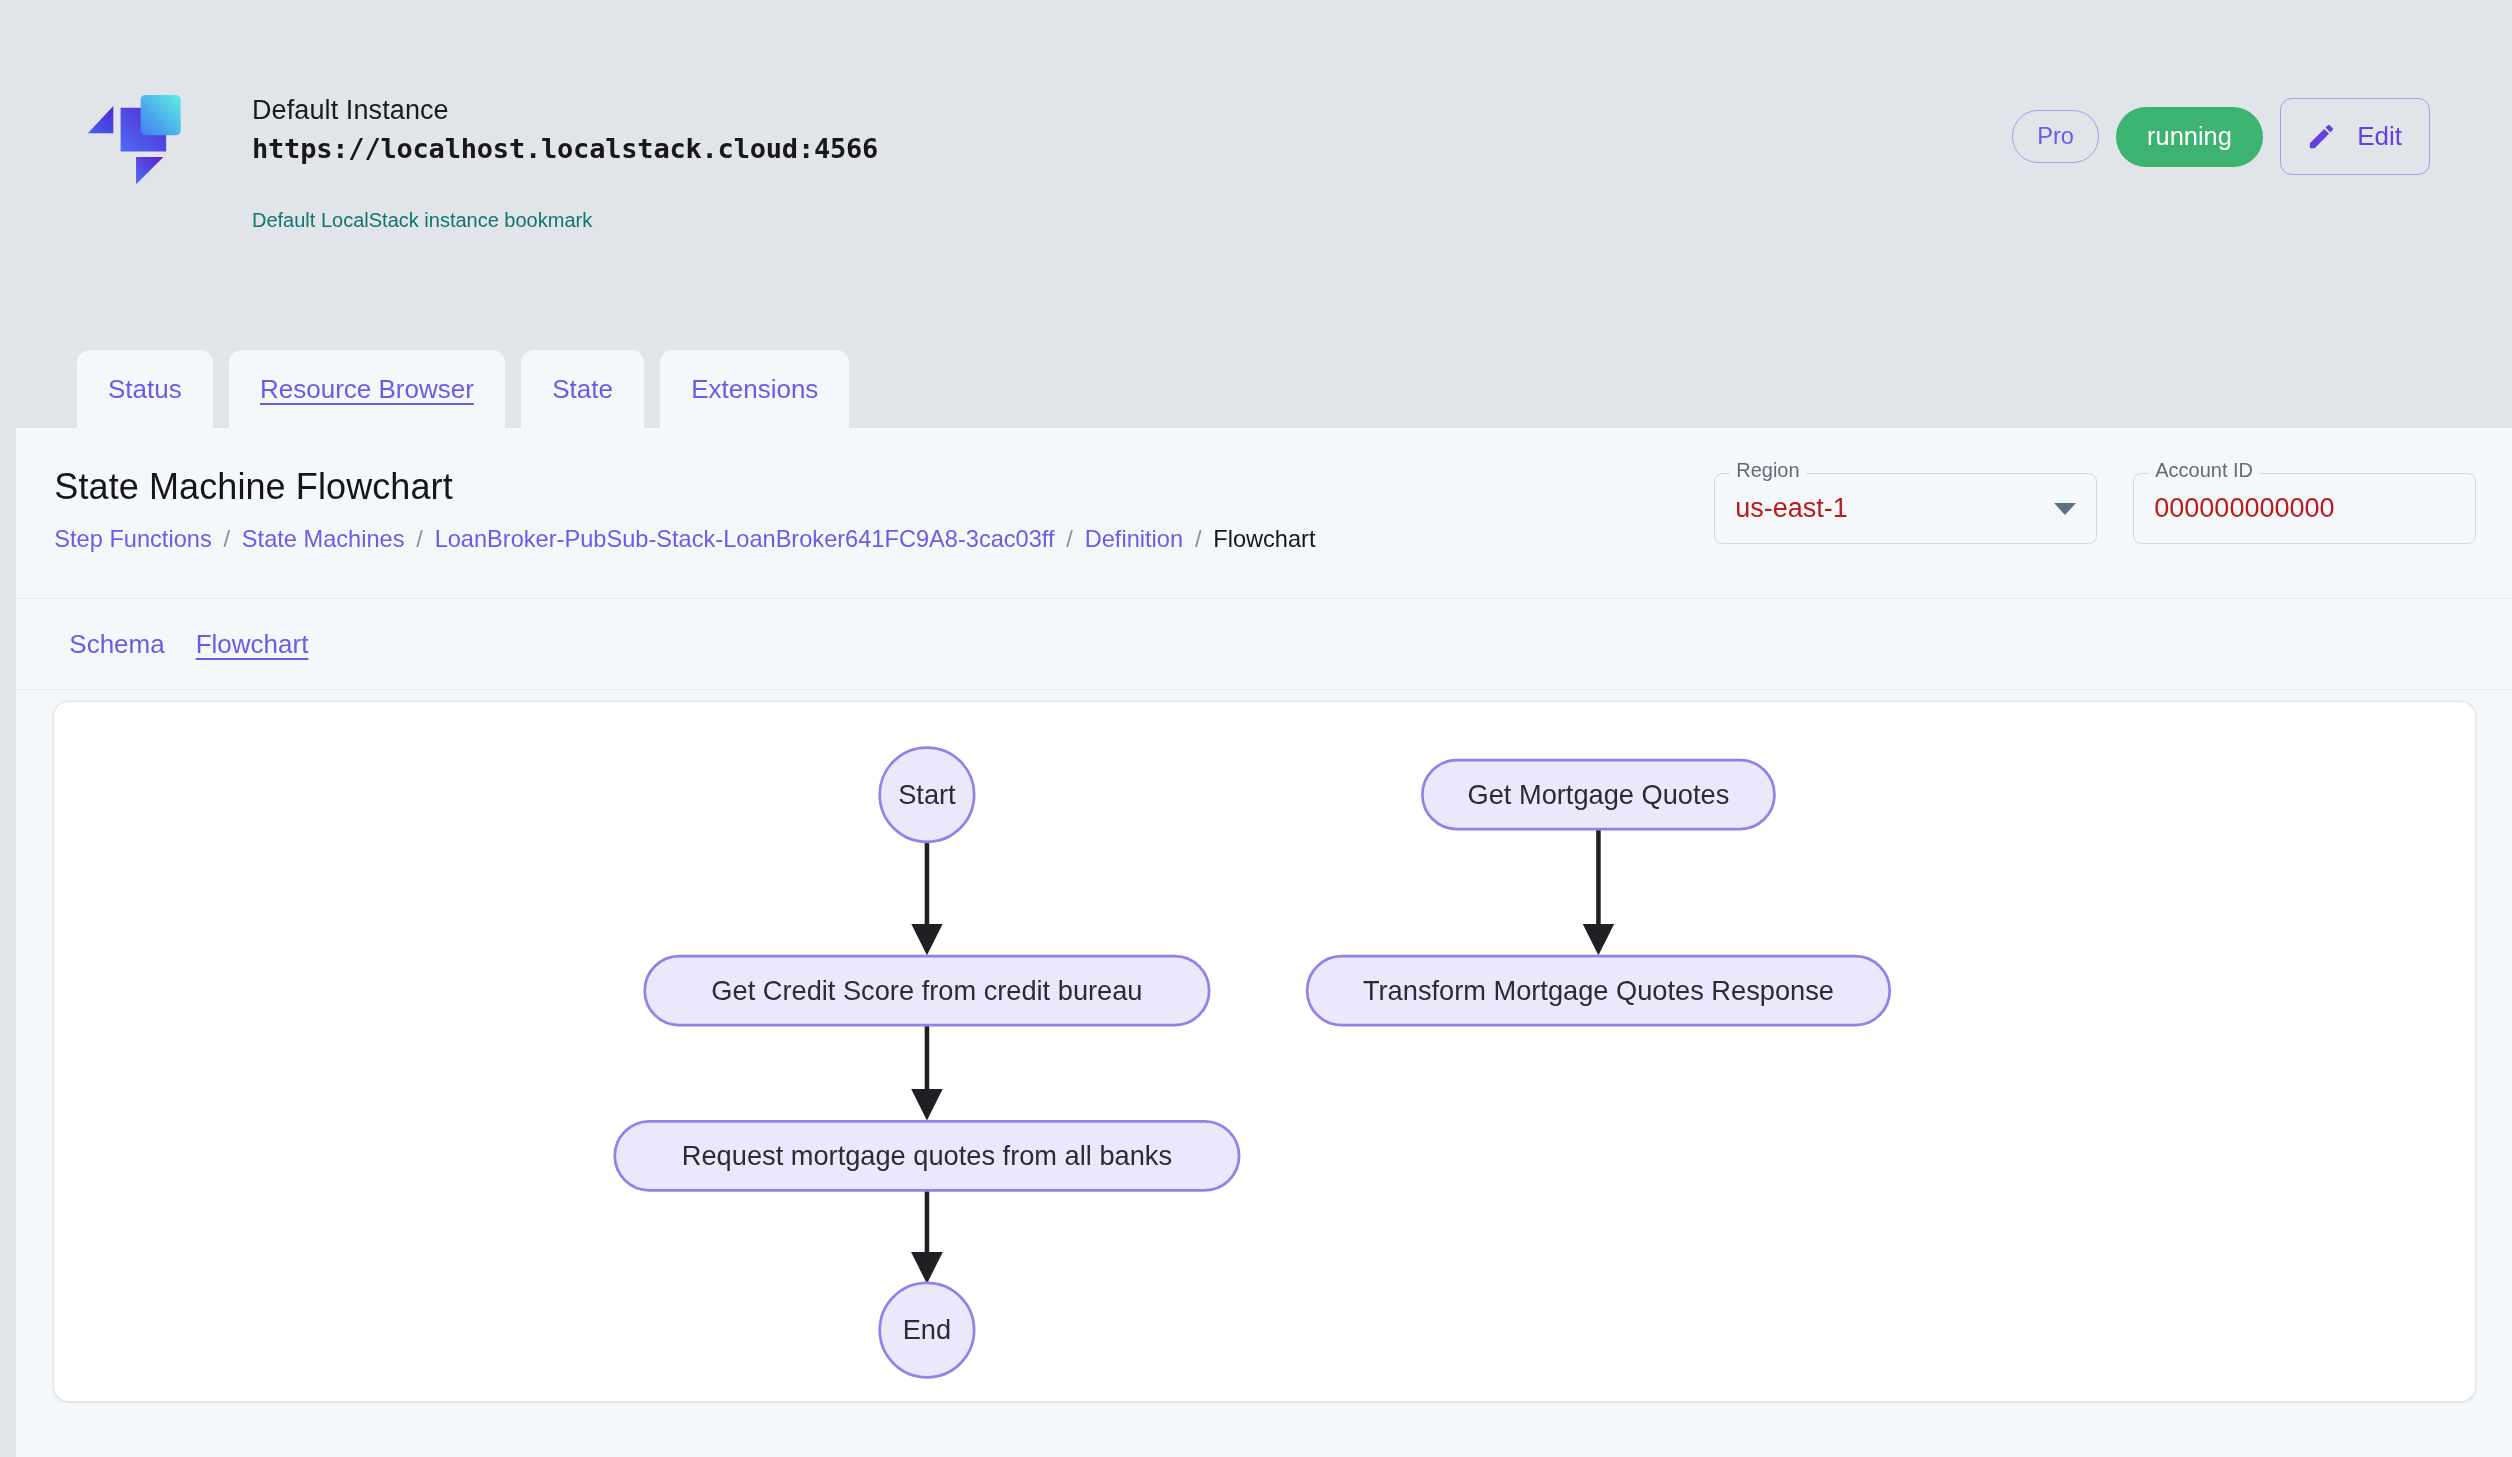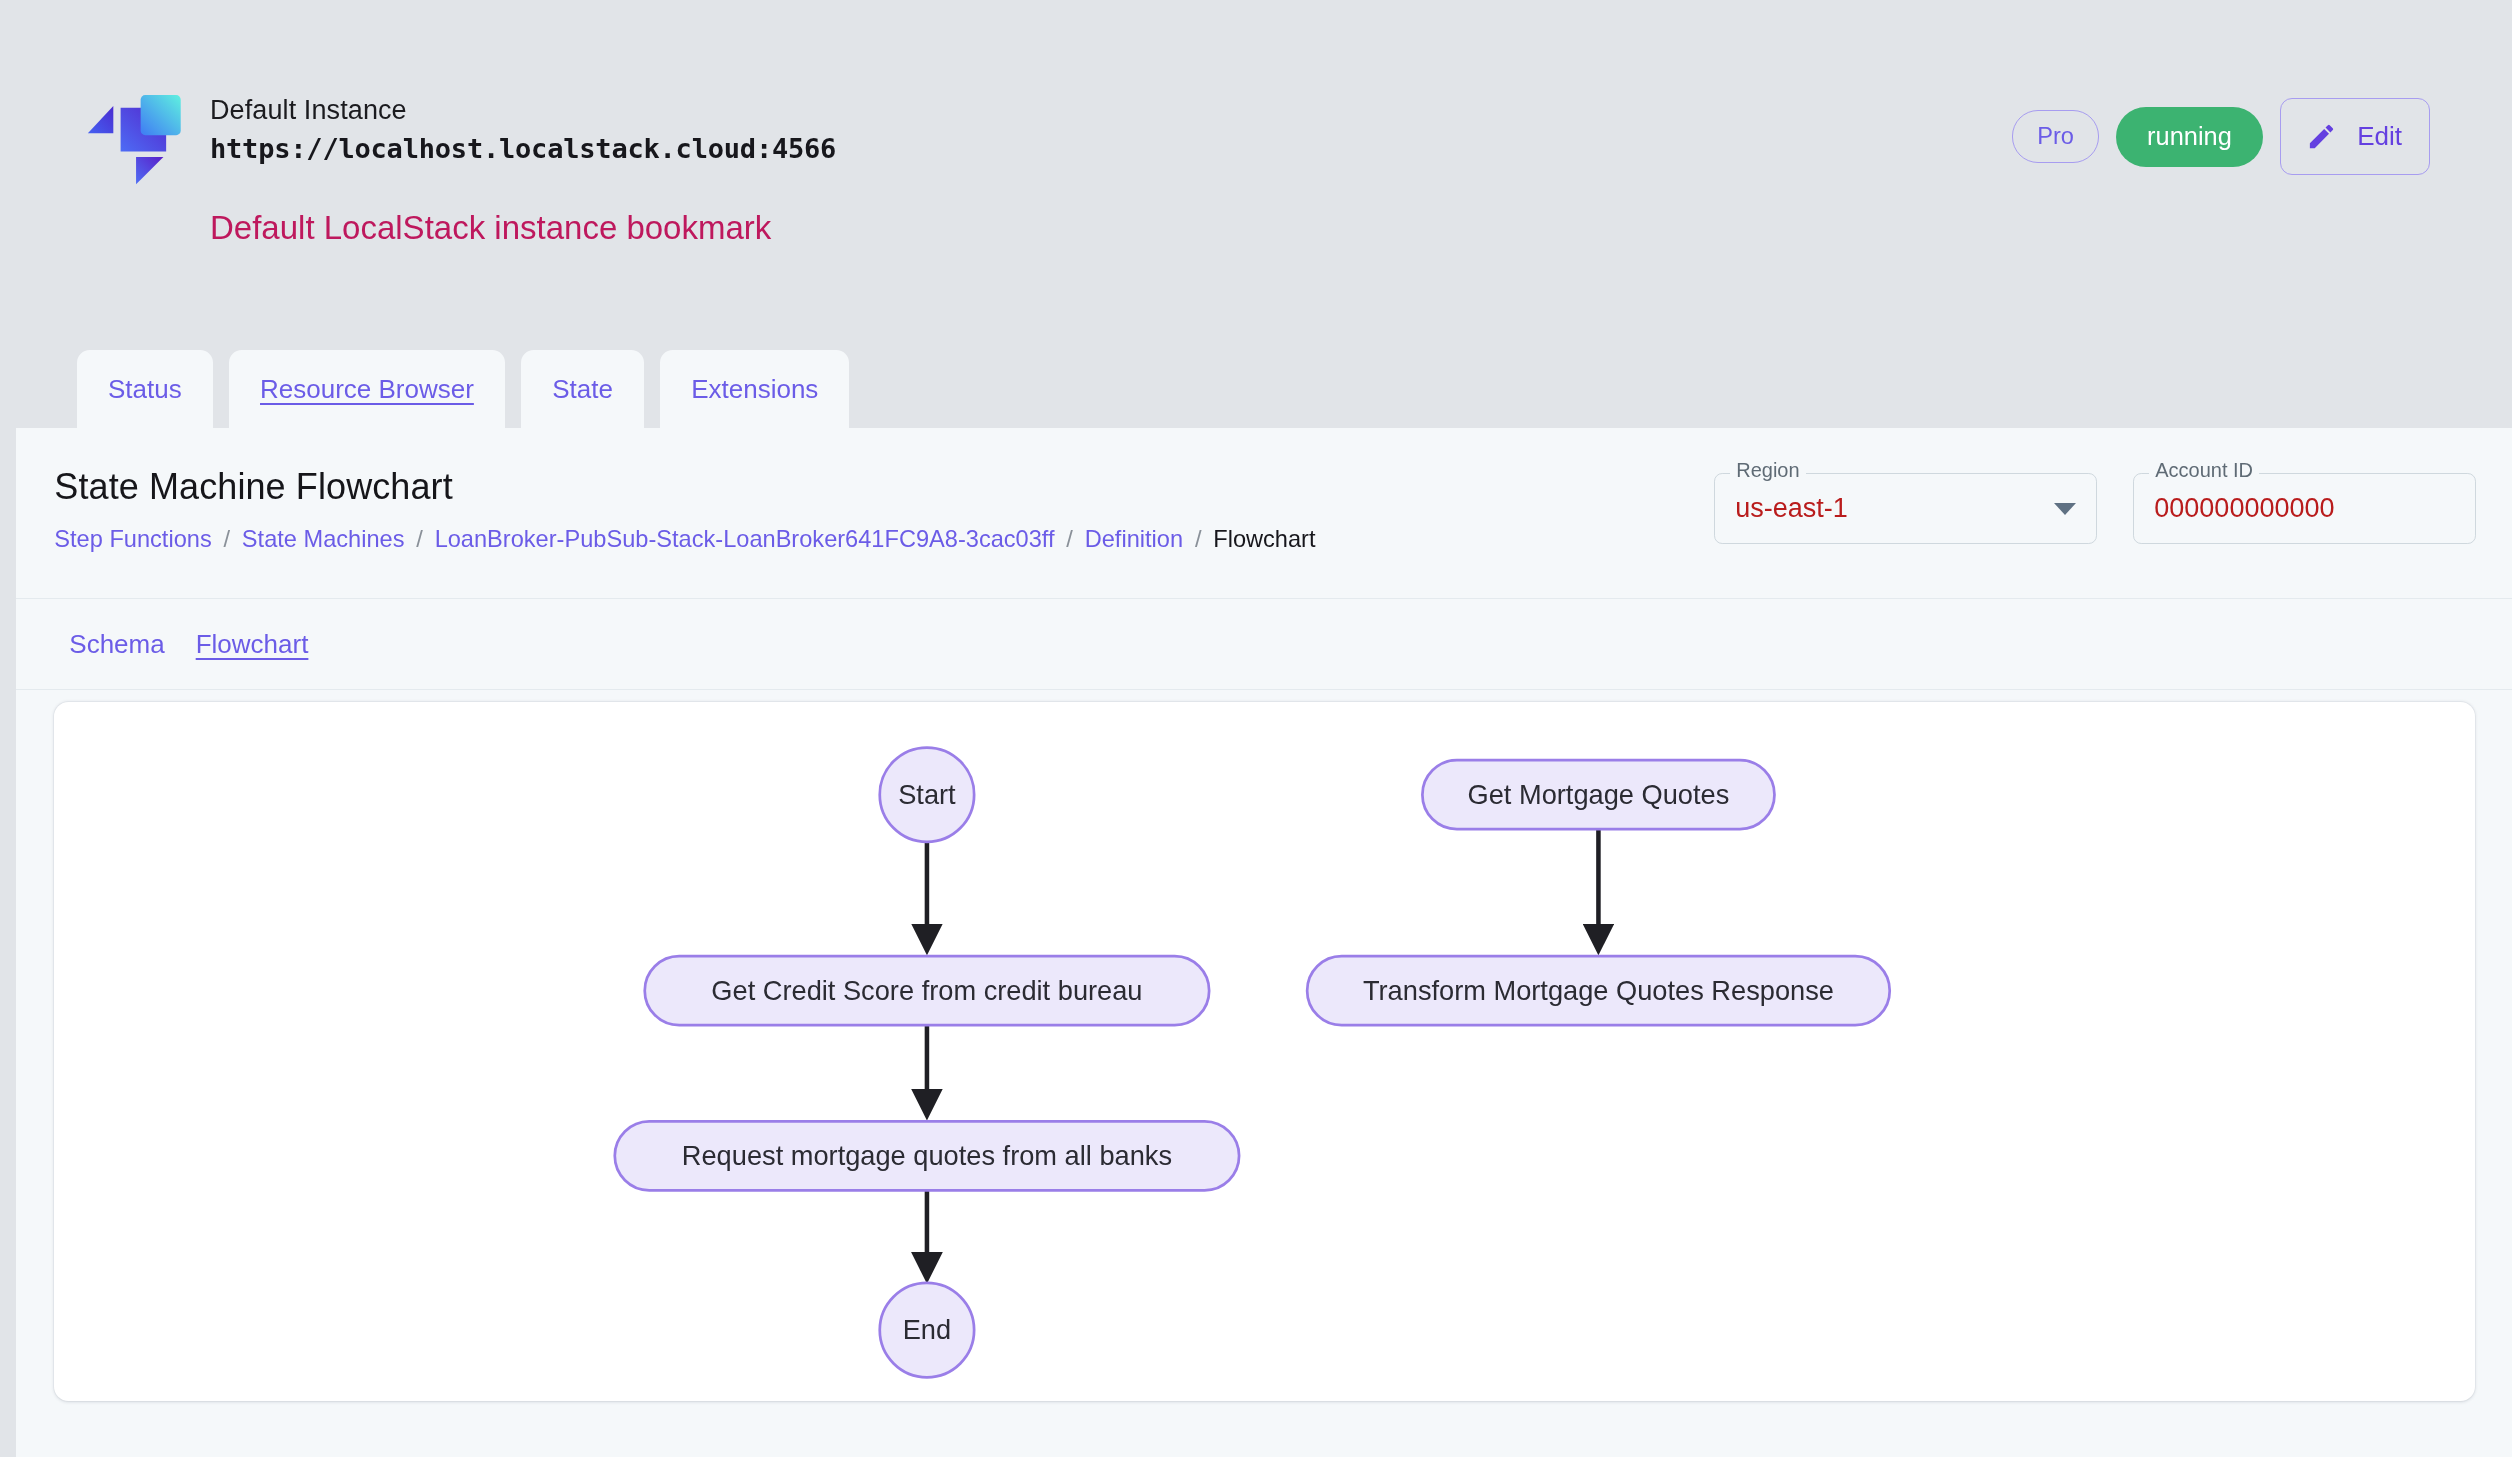--- a/index.html
+++ b/index.html
@@ -30,21 +30,21 @@
   }
 
   .ls-logo {
     width: 102px;
     height: 102px;
     position: relative;
     flex: 0 0 auto;
   }
 
   .instance-texts {
-    margin-left: 22px;
+    margin-left: 64px;
     padding-top: 7.3px;
   }
 
   .instance-name {
     font-size: 27px;
     color: #1b1b1f;
     line-height: 1.33;
     letter-spacing: 0.1px;
   }
 
@@ -52,22 +52,22 @@
     font-family: "DejaVu Sans Mono", "Liberation Mono", monospace;
     font-size: 27px;
     font-weight: bold;
     color: #17171c;
     line-height: 1.35;
     margin-top: 1.8px;
     letter-spacing: -0.2px;
   }
 
   .instance-desc {
-    font-size: 33px;
-    color: #be185d;
+    font-size: 20px;
+    color: #0f766e;
     margin-top: 42px;
   }
 
   
   .header-actions {
     position: absolute;
     right: 82px; top: 98px;
     display: flex;
     align-items: center;
     gap: 17px;

